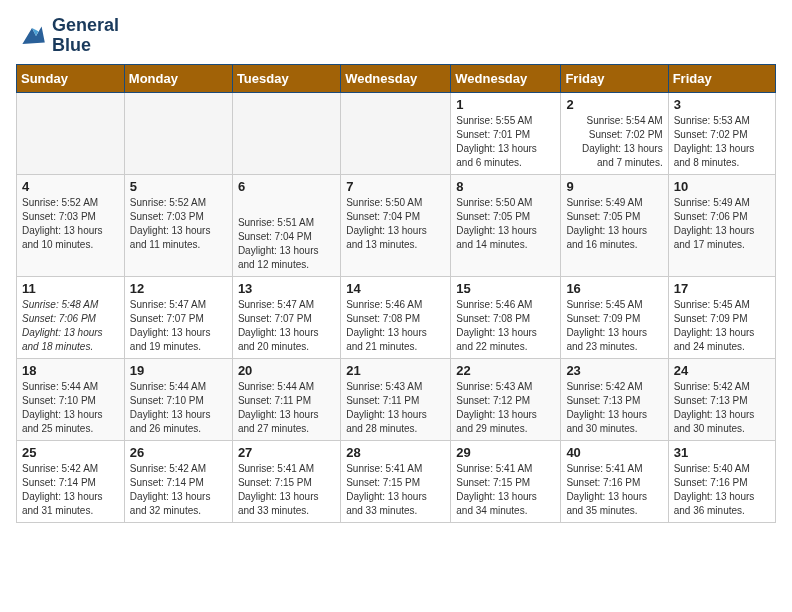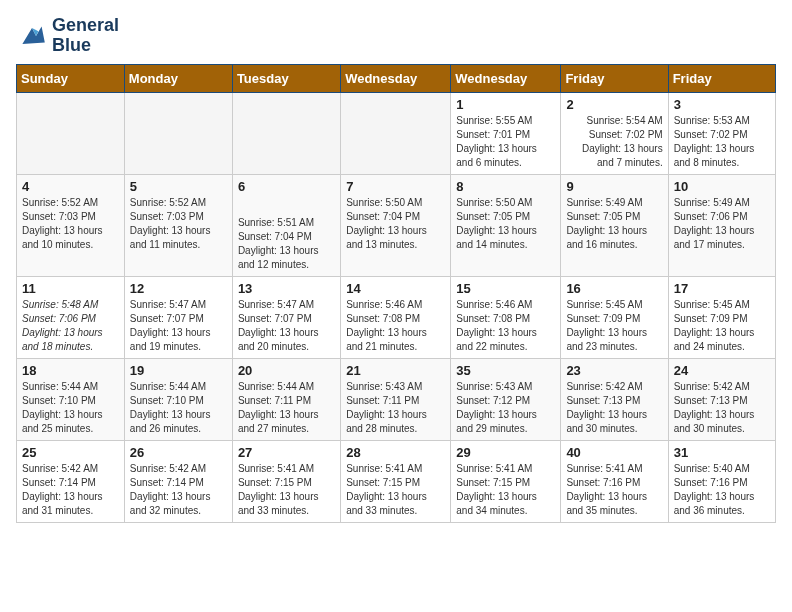--- a/index.html
+++ b/index.html
@@ -271,21 +271,21 @@
 and 27 minutes.</div>
         </td>
         <td>
           <span class="day-number">21</span>
           <div class="day-info" style="white-space: pre-line;">Sunrise: 5:43 AM
 Sunset: 7:11 PM
 Daylight: 13 hours
 and 28 minutes.</div>
         </td>
         <td>
-          <span class="day-number">35</span>
+          <span class="day-number">22</span>
           <div class="day-info" style="white-space: pre-line;">Sunrise: 5:43 AM
 Sunset: 7:12 PM
 Daylight: 13 hours
 and 29 minutes.</div>
         </td>
         <td>
           <span class="day-number">23</span>
           <div class="day-info" style="white-space: pre-line;">Sunrise: 5:42 AM
 Sunset: 7:13 PM
 Daylight: 13 hours

